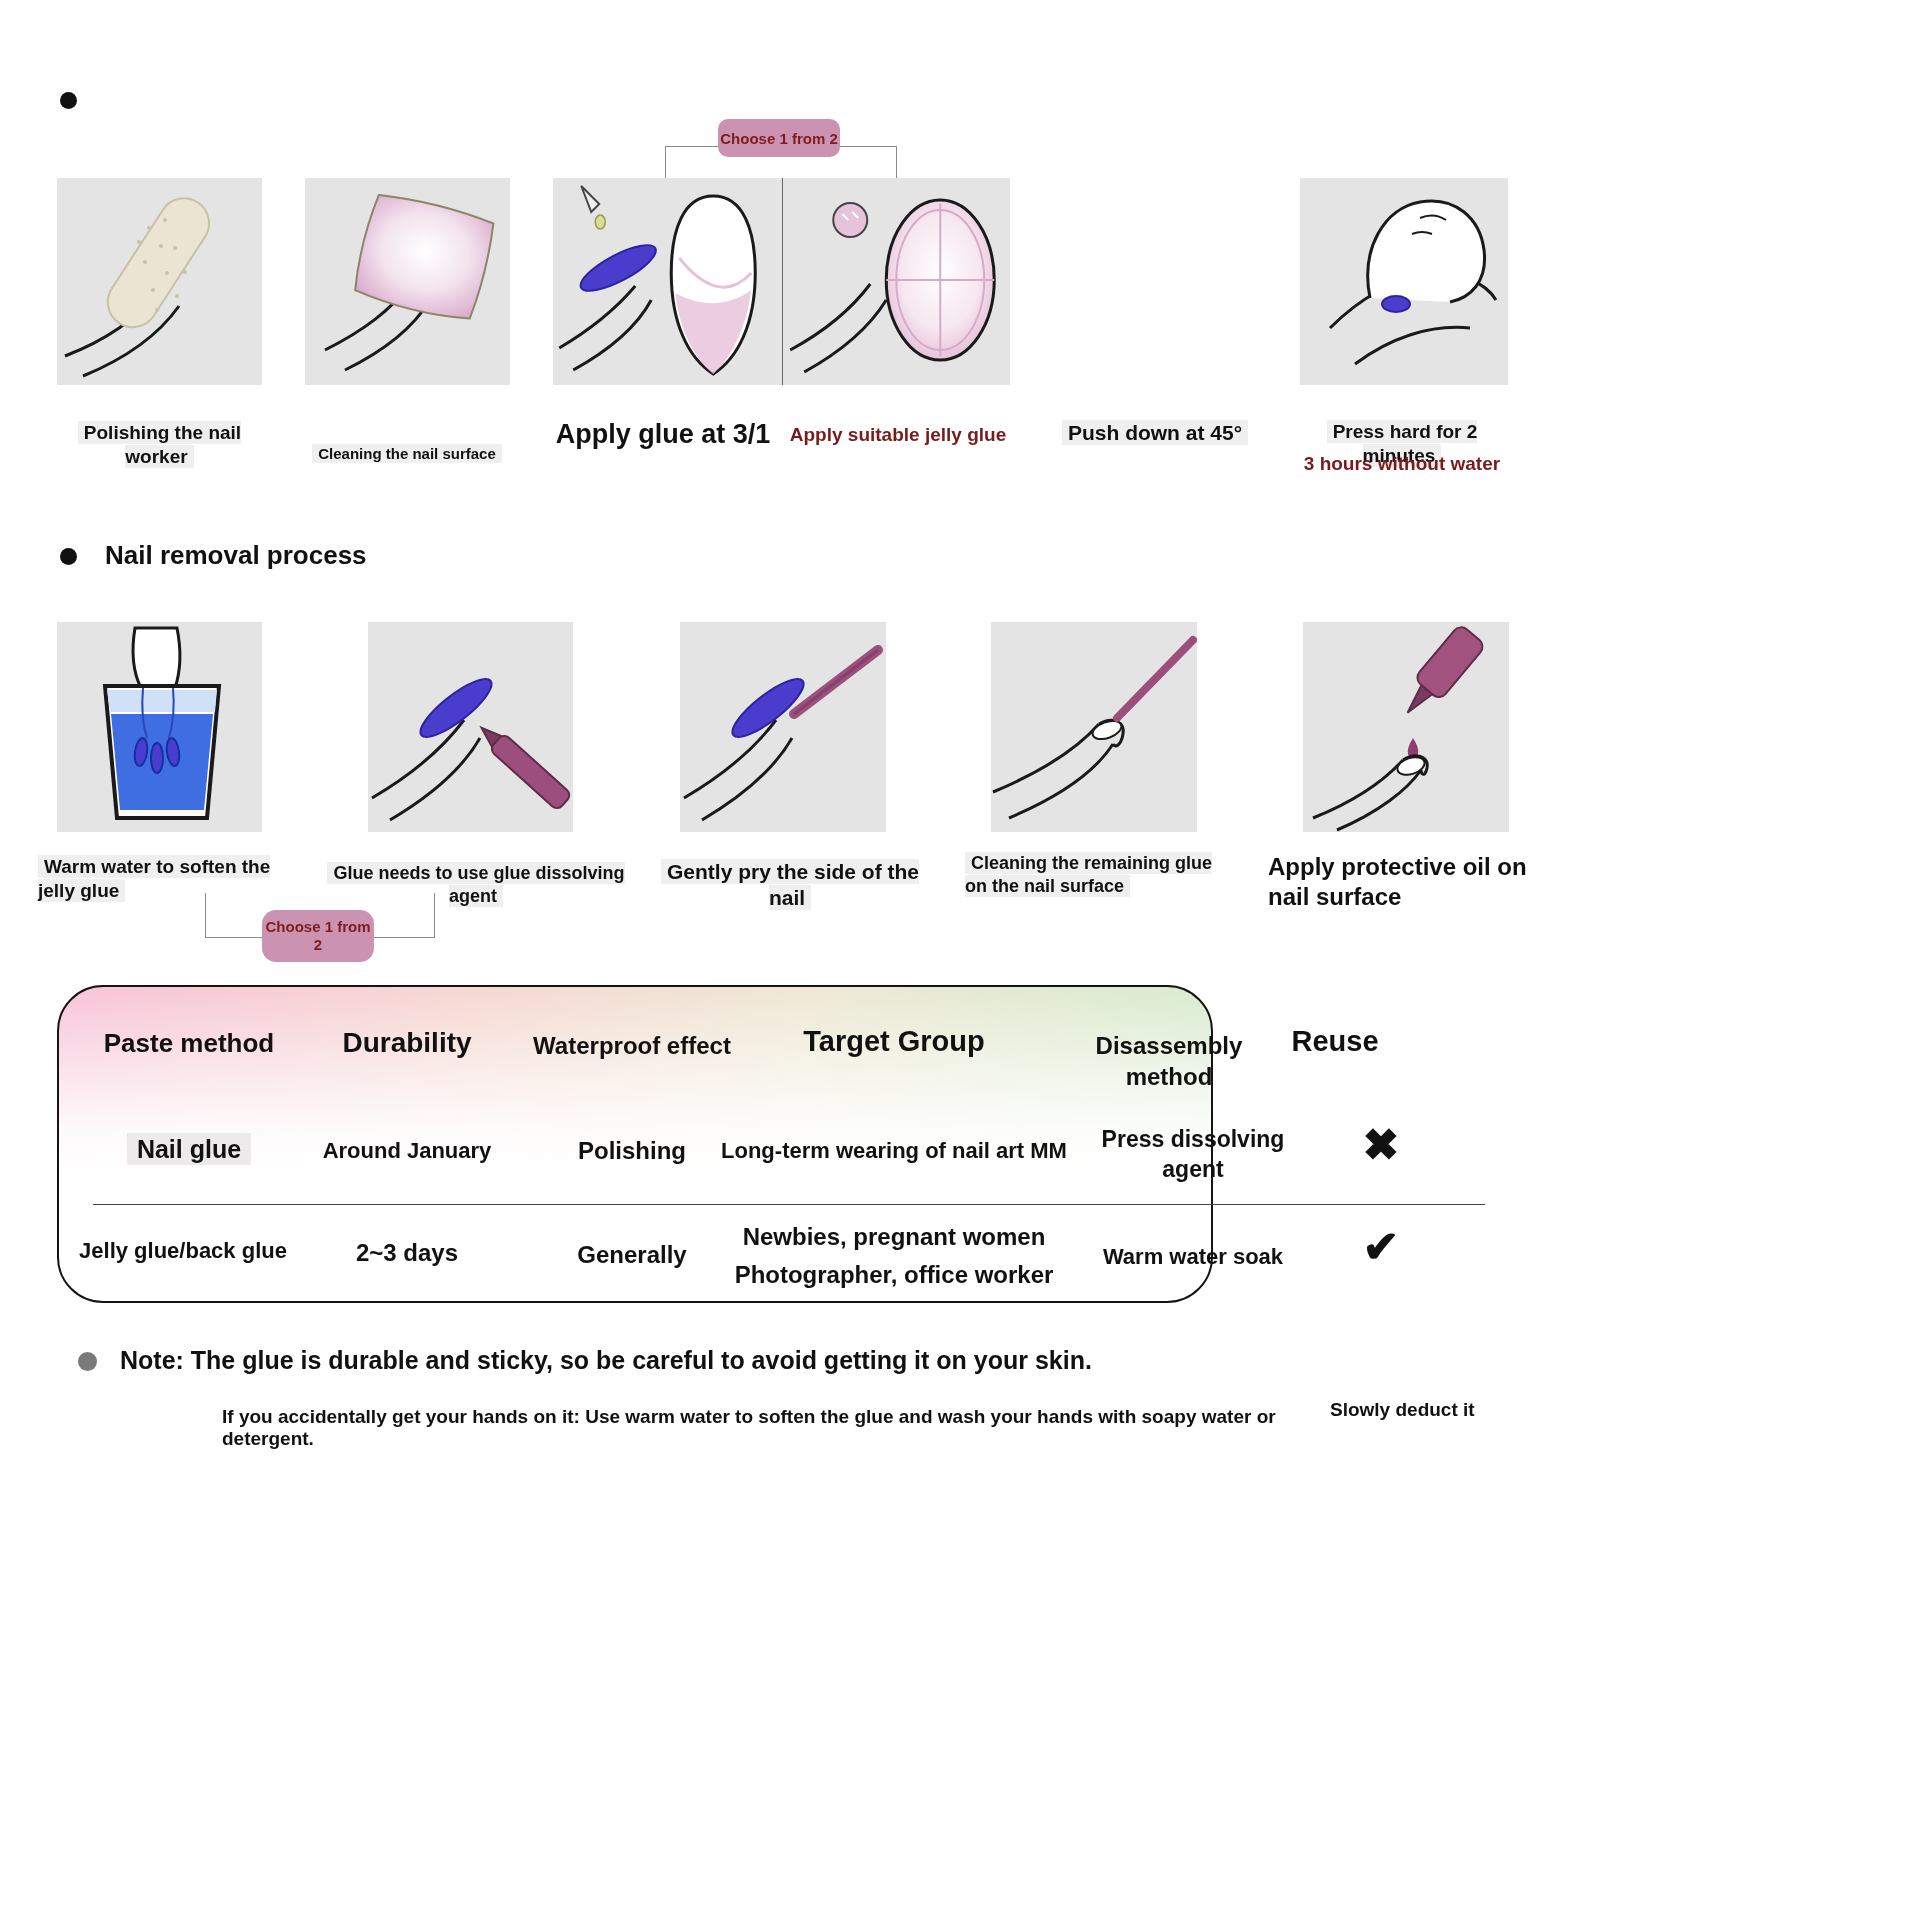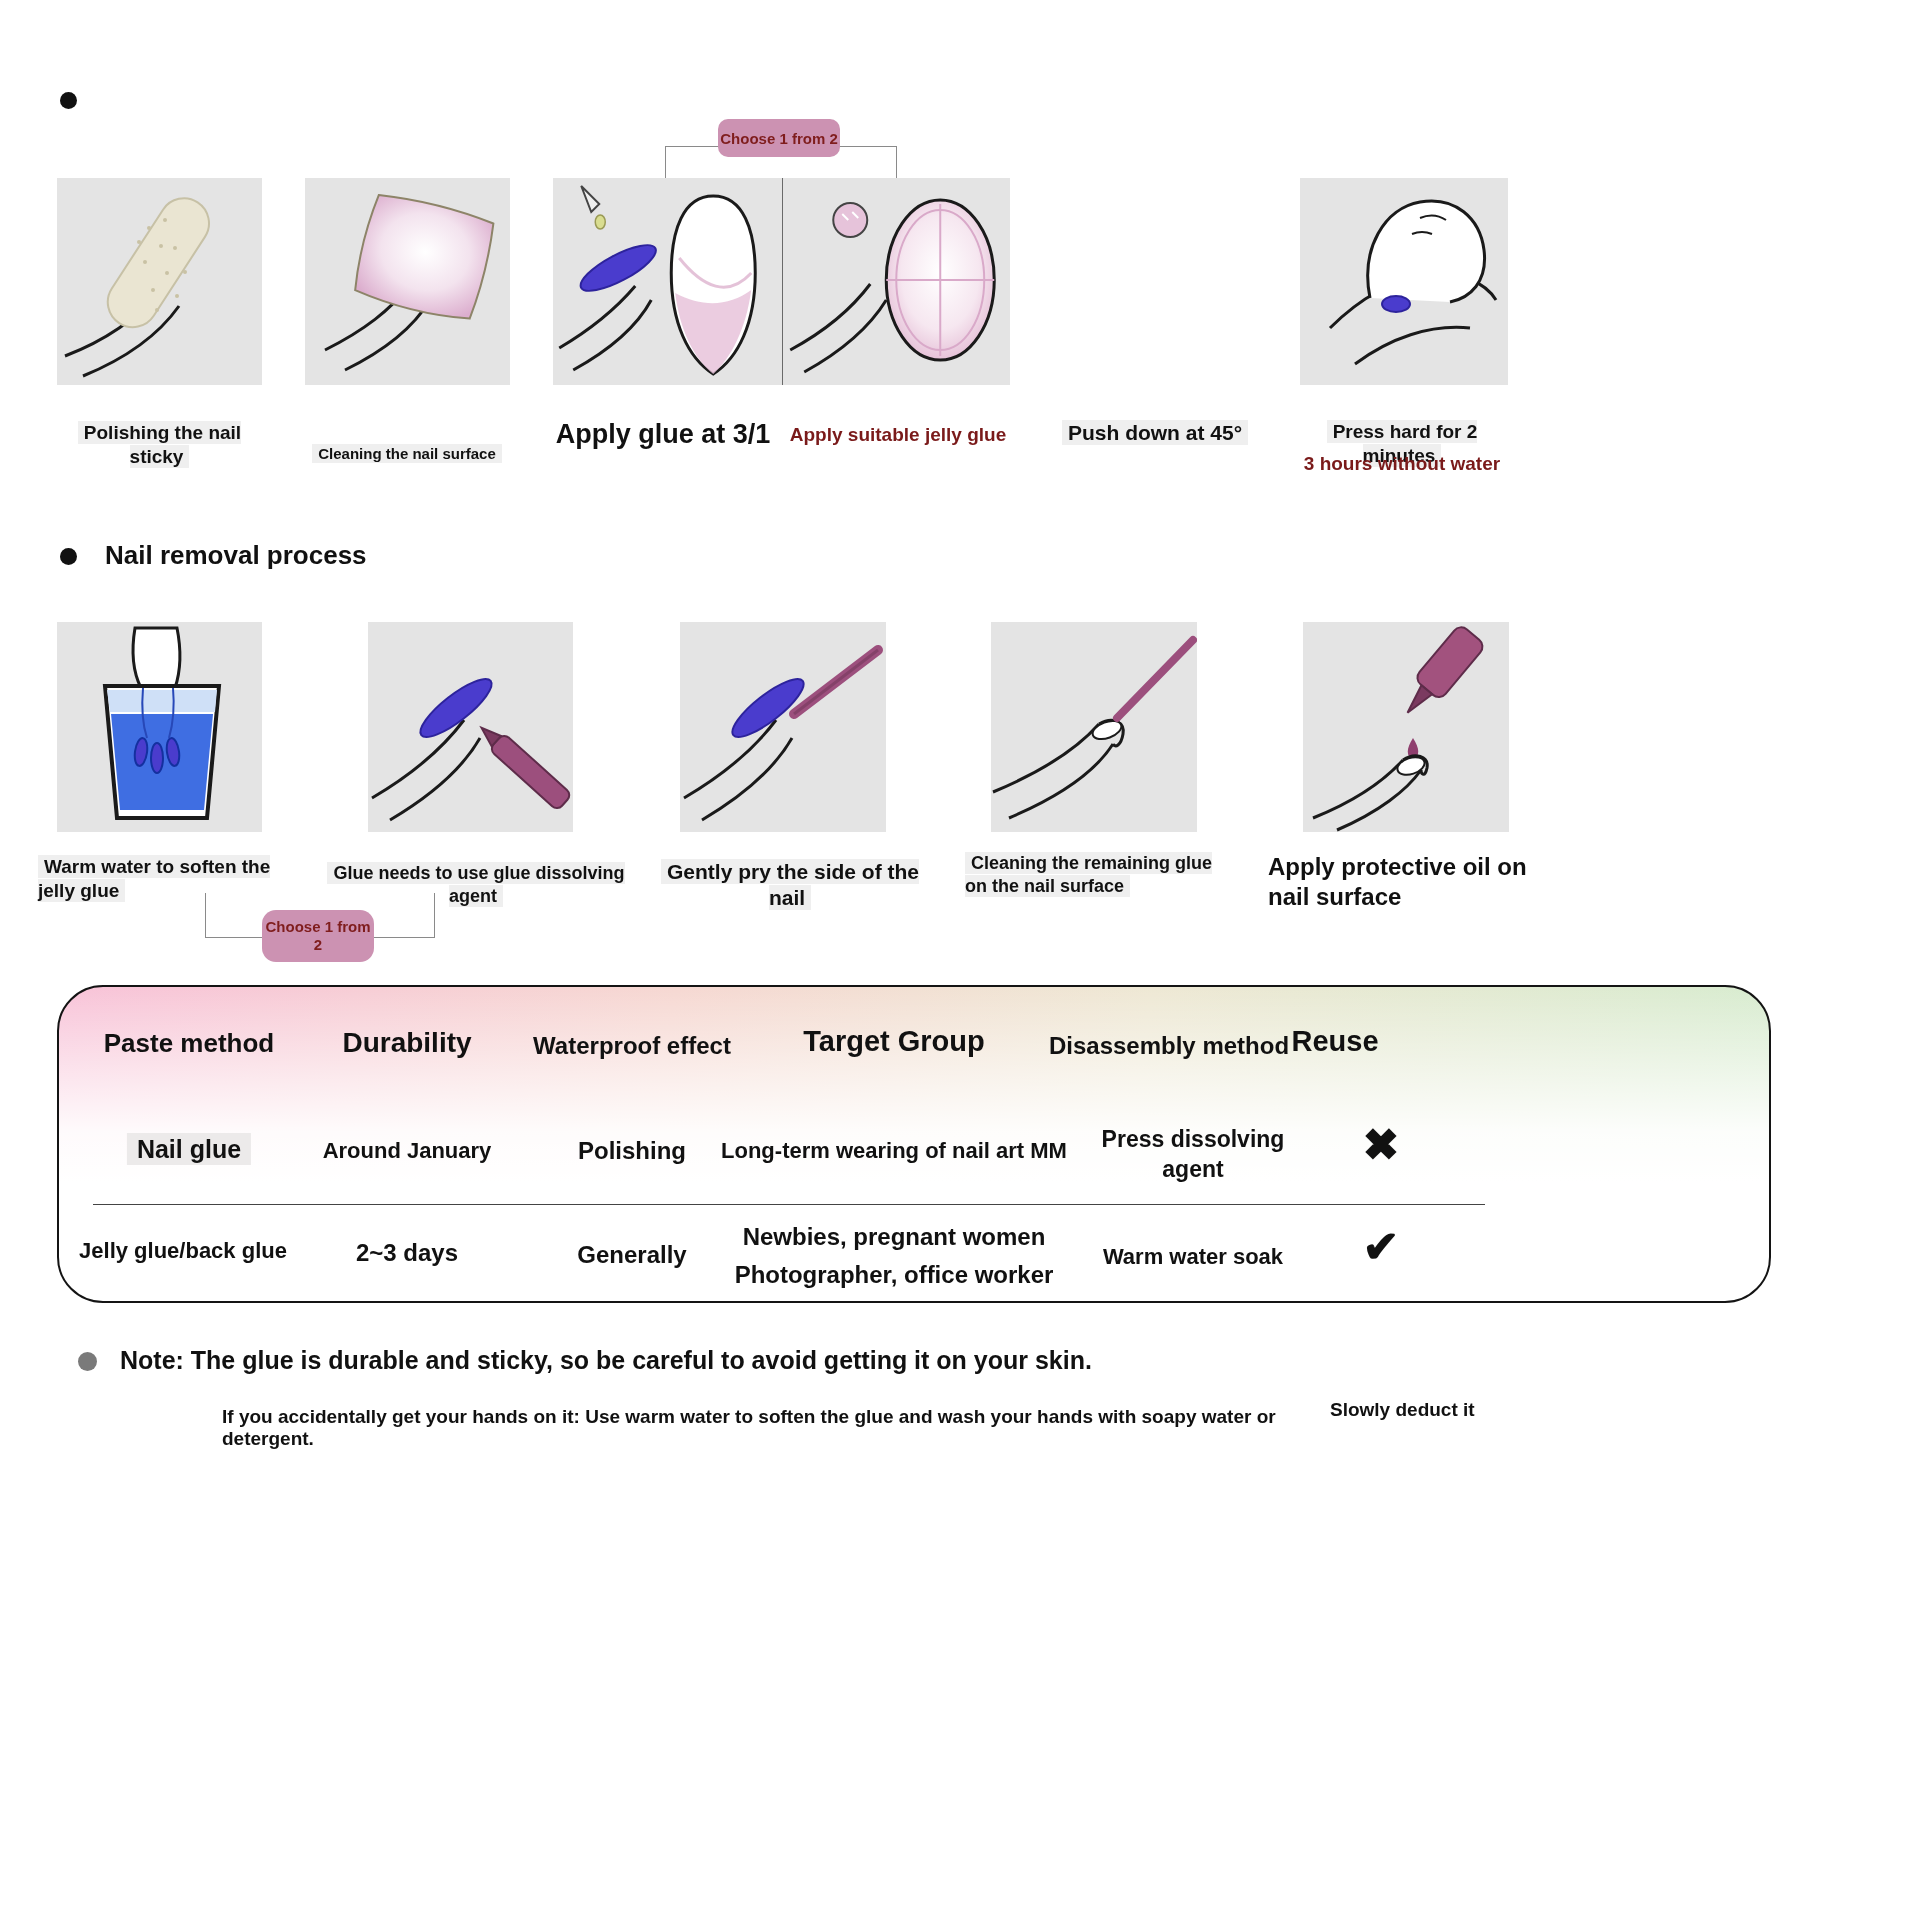--- a/index.html
+++ b/index.html
@@ -17,21 +17,21 @@
   .bracket-bottom { position:absolute; border-bottom:1.5px solid #8a8a8a; border-left:1.5px solid #8a8a8a; border-right:1.5px solid #8a8a8a; }
 
   .panel { position:absolute; background:#e4e4e4; }
   .panel svg { width:100%; height:100%; display:block; }
   .panel-divider { position:absolute; top:0; bottom:0; left:50%; width:1.5px; background:#6a6a6a; }
 
   .caption { position:absolute; font-weight:700; color:#111; text-align:center; line-height:1.25; }
   .caption .chip { background:#efefef; padding:1px 6px; }
   .caption-red { color:#7a1a1a; }
 
-  .table-card { position:absolute; left:57px; top:985px; width:1714px; height:318px;
+  .table-card { position:absolute; left:57px; top:985px; width:1156px; height:318px;
                 border:2.5px solid #141414; border-radius:46px;
                 background:
                   linear-gradient(to bottom, rgba(255,255,255,0) 0%, rgba(255,255,255,0.92) 46%, #ffffff 62%),
                   linear-gradient(100deg, #f8c3d8 0%, #f6d8d2 35%, #eee8d4 62%, #d6eccf 100%);
                 }
   .tcell { position:absolute; font-weight:700; color:#111; text-align:center; transform:translateX(-50%); line-height:1.3; }
   .thead { font-size:26px; }
   .tbody { font-size:22px; }
   .row-divider { position:absolute; left:34px; top:217px; width:1392px; height:0; border-top:1.5px solid #444; }
   .reuse-glyph { font-size:44px; line-height:1; }
@@ -130,21 +130,21 @@
     <svg viewBox="0 0 208 207">
       <path d="M30 150 C60 120 95 100 130 96 C160 94 185 104 196 122" fill="none" stroke="#1a1a1a" stroke-width="3"></path>
       <path d="M55 186 C90 160 130 146 170 150" fill="none" stroke="#1a1a1a" stroke-width="3"></path>
       <path d="M70 120 C60 70 85 30 120 24 C155 18 180 40 184 72 C188 104 170 120 150 124" fill="#ffffff" stroke="#1a1a1a" stroke-width="3"></path>
       <path d="M120 40 q14 -6 26 2 M112 56 q10 -4 20 0" stroke="#1a1a1a" stroke-width="2" fill="none"></path>
       <ellipse cx="96" cy="126" rx="14" ry="8" fill="#4a3ccd" stroke="#2d239c" stroke-width="2"></ellipse>
     </svg>
   </div>
 
   <div class="caption" style="left:47px; top:421px; width:225px; font-size:19px;">
-    <span class="chip">Polishing the nail sticky</span>
+    <span class="chip">Polishing the nail worker</span>
   </div>
   <div class="caption" style="left:293px; top:445px; width:228px; font-size:15px;">
     <span class="chip">Cleaning the nail surface</span>
   </div>
   <div class="caption" style="left:548px; top:418px; width:230px; font-size:27px;">
     <span>Apply glue at 3/1</span>
   </div>
   <div class="caption caption-red" style="left:782px; top:423px; width:232px; font-size:19px;">
     <span>Apply suitable jelly glue</span>
   </div>

